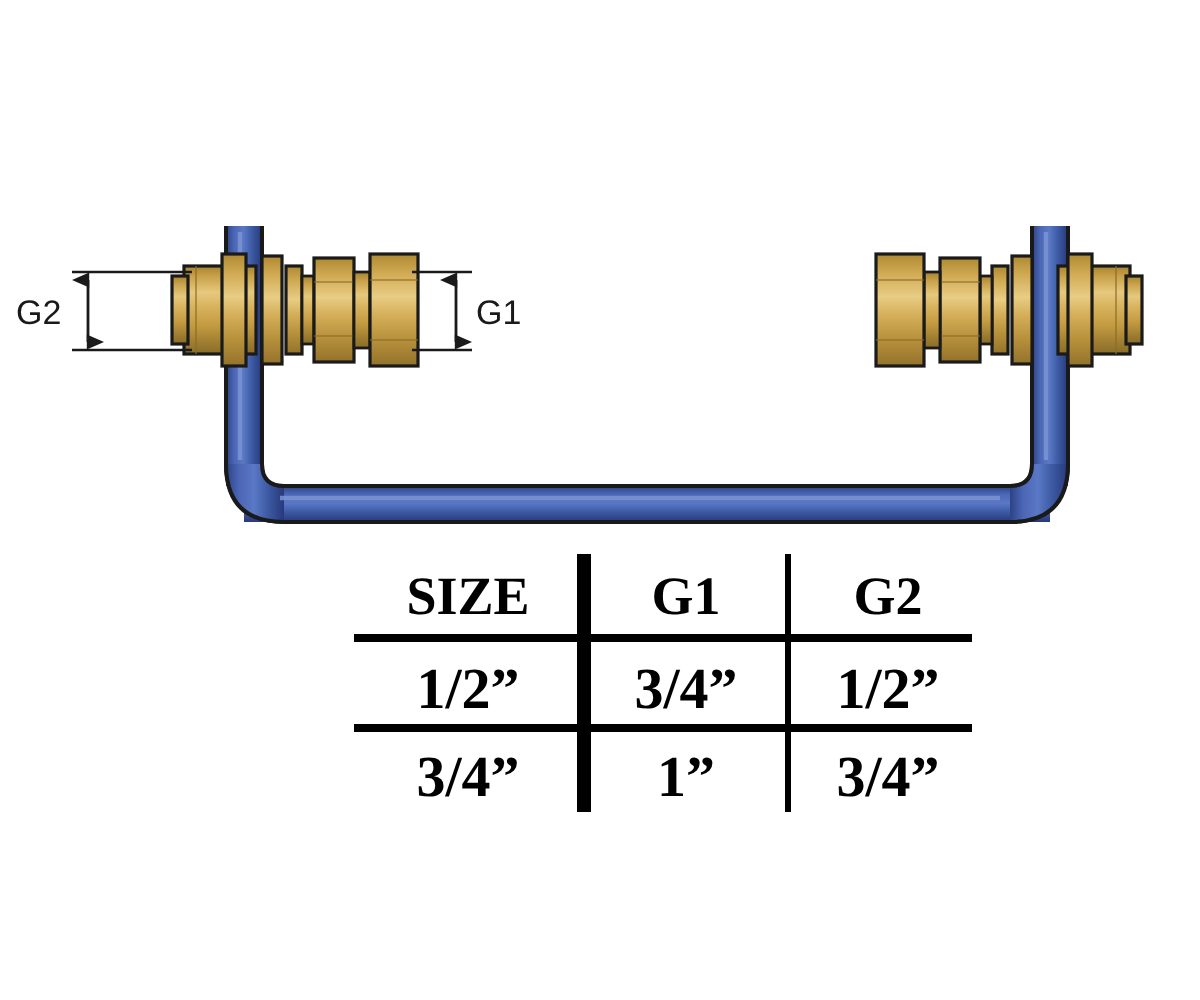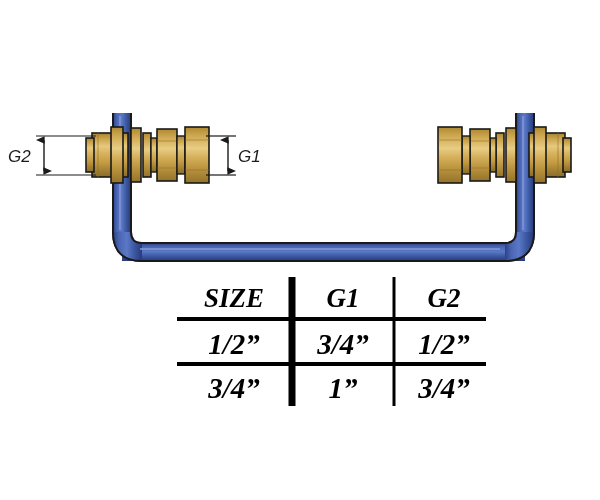--- a/index.html
+++ b/index.html
@@ -14,21 +14,20 @@
     position: relative;
     overflow: hidden;
     font-family: "Liberation Sans", sans-serif;
   }
   #stage {
     position: absolute;
     left: 0; top: 0;
     width: 568px;
     height: 500px;
     background: #ffffff;
-    font-style: italic;
   }
   #diagram-svg {
     position: absolute;
     left: 0; top: 0;
     width: 600px;
     height: 500px;
     display: block;
   }
   .dim-label {
     font-family: "Liberation Sans", sans-serif;

